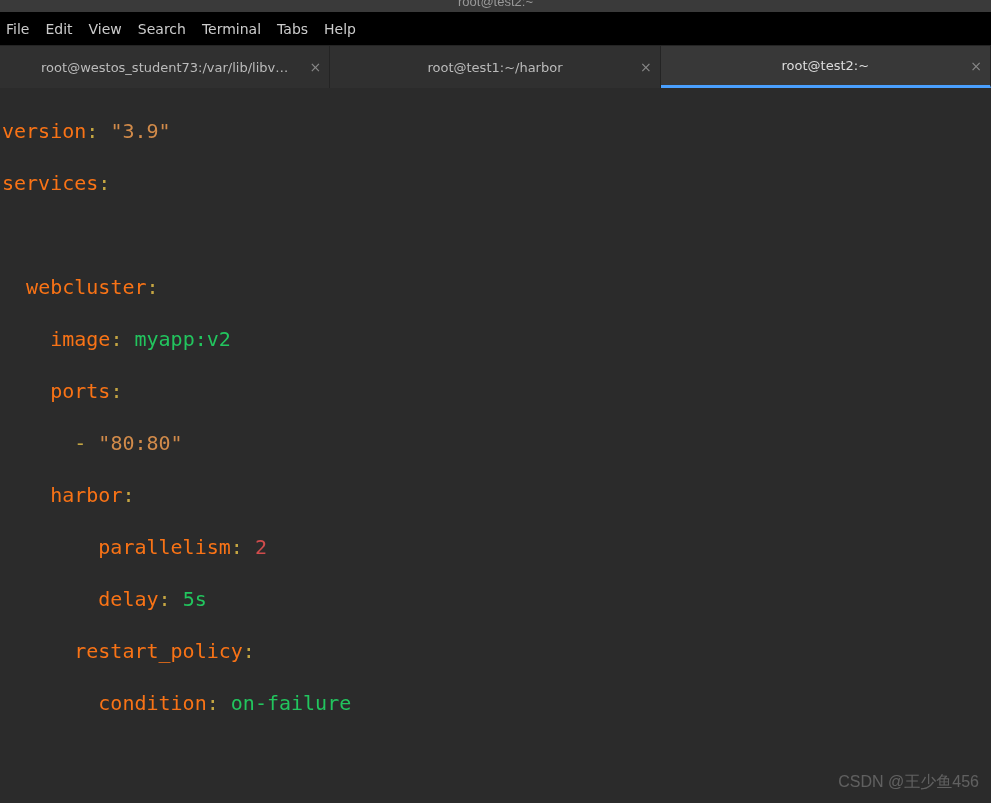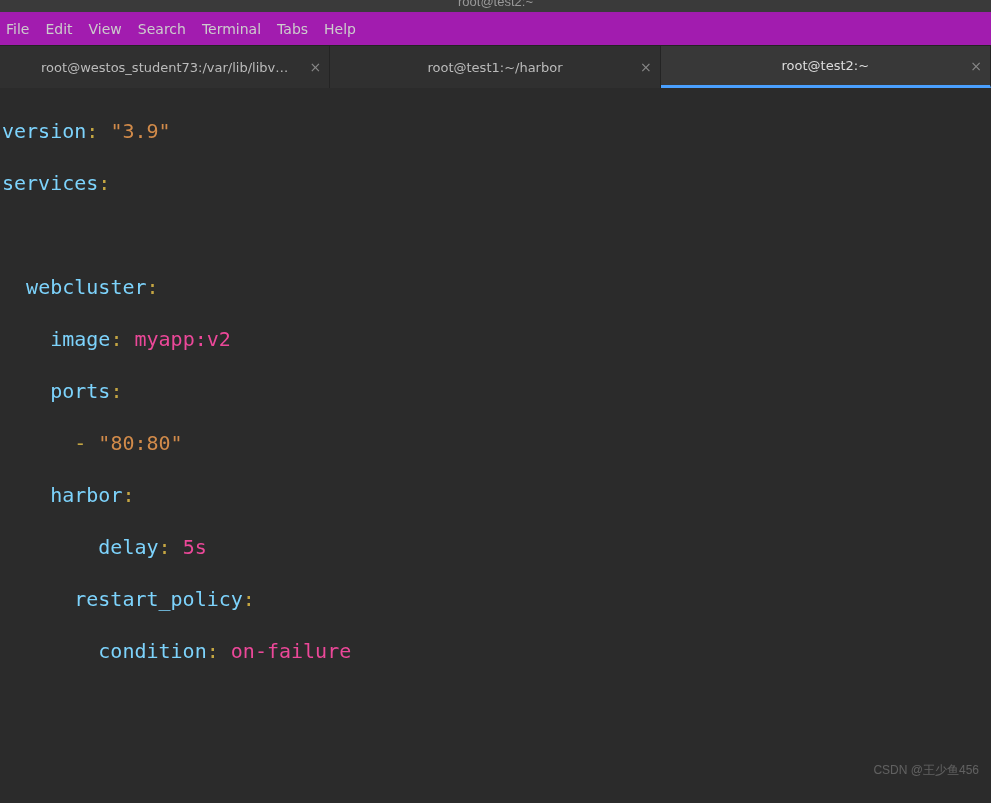--- a/index.html
+++ b/index.html
@@ -17,21 +17,21 @@
       background: #3a3a3a;
       height: 12px;
       text-align: center;
       font-size: 13px;
       color: #999;
       line-height: 3px;
       overflow: hidden;
       font-family: sans-serif;
     }
     .menubar {
-      background: #a21caf;
+      background: #000000;
       height: 34px;
       display: flex;
       align-items: center;
       padding: 0 6px;
       gap: 16px;
       font-size: 14px;
       font-family: "DejaVu Sans", sans-serif;
       color: #ccc;
       border-bottom: 1px solid #242424;
     }
@@ -74,31 +74,31 @@
       text-overflow: ellipsis;
       max-width: 260px;
       display: block;
     }
     .editor {
       padding: 4px 2px;
       line-height: 26px;
       white-space: pre;
       font-weight: 500;
     }
-    .k { color: #7dd3fc; } 
+    .k { color: #f97316; } 
     .p { color: #c5a642; } 
     .s { color: #d28b4a; } 
     .n { color: #d14c4c; } 
-    .v { color: #ec4899; } 
+    .v { color: #22c55e; } 
     .dash { color: #c5a642; }
     .watermark {
       position: absolute;
-      bottom: 24px;
+      bottom: 10px;
       right: 12px;
-      font-size: 12px;
+      font-size: 16px;
       color: rgba(255,255,255,0.25);
       font-family: sans-serif;
     }
     .line { display: block; }
   </style>
 </head>
 <body>
 
 <div class="titlebar">
   <span>root@test2:~</span>
@@ -131,20 +131,21 @@
 
 <div class="editor">
 <span class="line"><span class="k">version</span><span class="p">:</span> <span class="s">"3.9"</span></span>
 <span class="line"><span class="k">services</span><span class="p">:</span></span>
 <span class="line"> </span>
 <span class="line">  <span class="k">webcluster</span><span class="p">:</span></span>
 <span class="line">    <span class="k">image</span><span class="p">:</span> <span class="v">myapp:v2</span></span>
 <span class="line">    <span class="k">ports</span><span class="p">:</span></span>
 <span class="line">      <span class="dash">-</span> <span class="s">"80:80"</span></span>
 <span class="line">    <span class="k">harbor</span><span class="p">:</span></span>
+<span class="line">        <span class="k">parallelism</span><span class="p">:</span> <span class="n">2</span></span>
 <span class="line">        <span class="k">delay</span><span class="p">:</span> <span class="v">5s</span></span>
 <span class="line">      <span class="k">restart_policy</span><span class="p">:</span></span>
 <span class="line">        <span class="k">condition</span><span class="p">:</span> <span class="v">on-failure</span></span>
 
 
 
 
 
 
 

